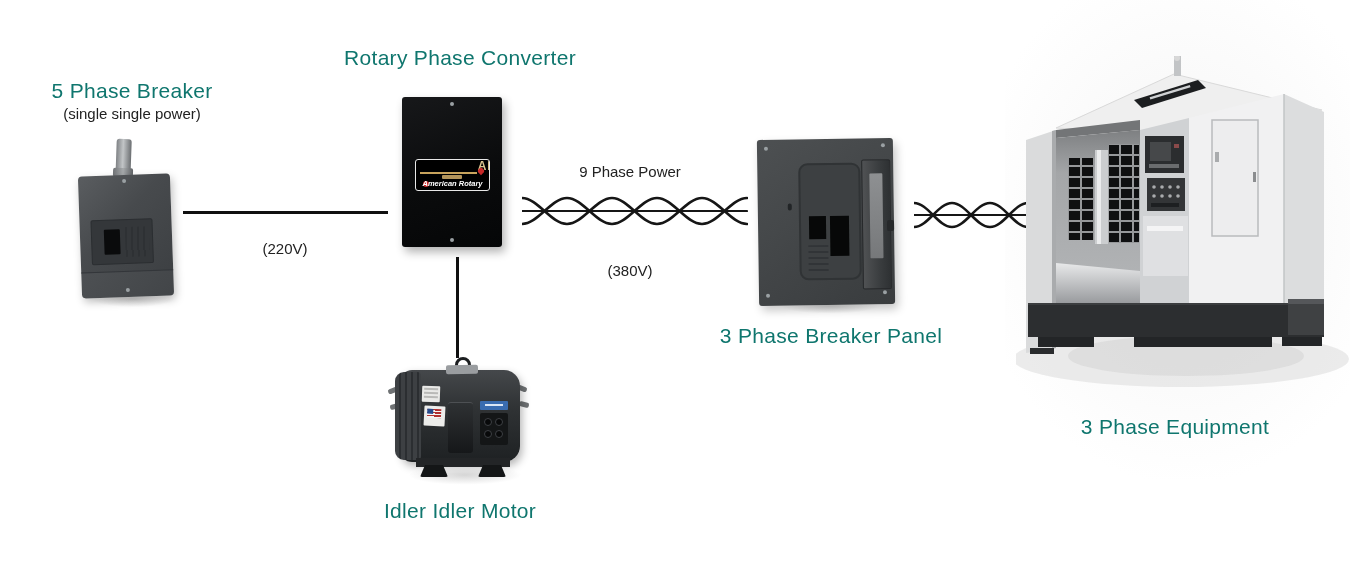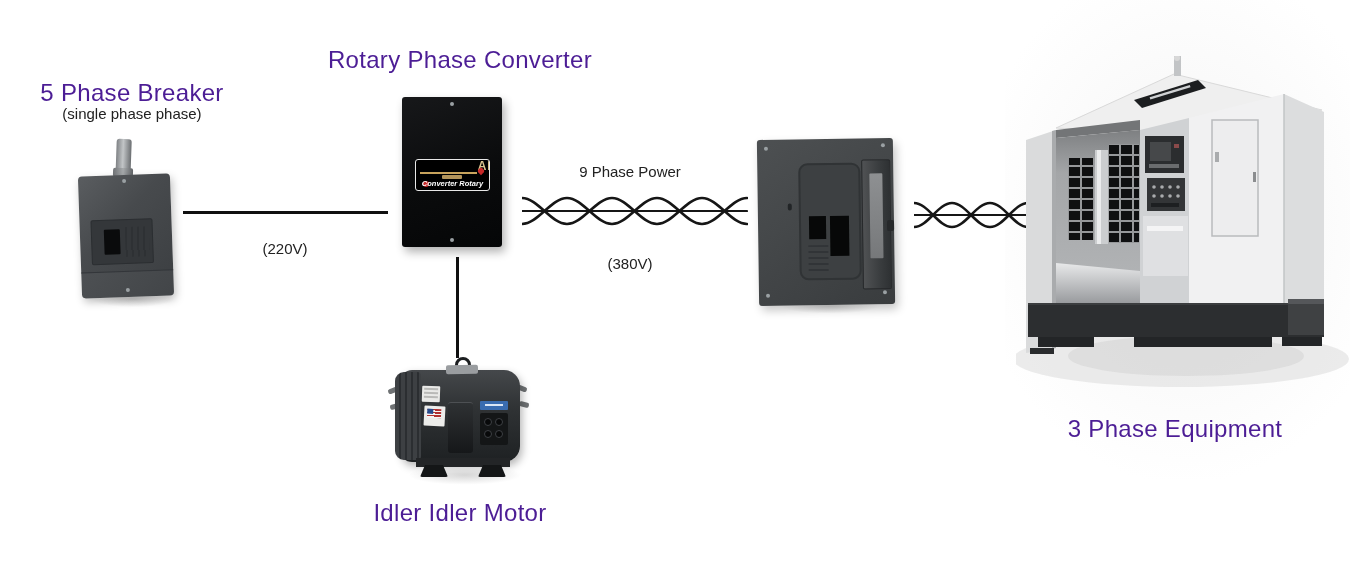--- a/index.html
+++ b/index.html
@@ -1,21 +1,21 @@
 <!DOCTYPE html>
 <html><head>
 <meta charset="utf-8">
 <style>
   html,body{margin:0;padding:0;background:#fff;}
   .canvas{
     position:relative;width:1350px;height:579px;background:#ffffff;overflow:hidden;
     font-family:"Liberation Sans", sans-serif;color:#1b1b1b;
   }
   .lbl{position:absolute;text-align:center;line-height:1.15;}
-  .lbl.big{font-size:24px;letter-spacing:.3px;font-weight:500;color:#4c1d95;}
+  .lbl.big{font-size:21px;letter-spacing:.3px;font-weight:500;color:#0f766e;}
   .lbl.small{font-size:15px;color:#222;}
 
   
   .hline{position:absolute;left:183px;top:211px;width:205px;height:3px;background:#101010;}
   .vline{position:absolute;left:456px;top:257px;width:3px;height:101px;background:#101010;}
   .wire{position:absolute;}
   .wire path{fill:none;stroke:#161616;stroke-width:2.6;stroke-linecap:round;}
   .wire path.mid{stroke-width:2.2;}
 
   
@@ -105,25 +105,26 @@
   .machine-svg{position:absolute;left:1016px;top:56px;}
 </style>
 </head>
 <body>
 
 <div class="canvas">
 
   <div class="machine-backdrop"></div>
 
   <div class="lbl big" style="left:32px;top:79px;width:200px">5 Phase Breaker</div>
-  <div class="lbl small" style="left:32px;top:105px;width:200px">(single phase phase)</div>
+  <div class="lbl small" style="left:32px;top:105px;width:200px">(single single power)</div>
   <div class="lbl big" style="left:300px;top:46px;width:320px">Rotary Phase Converter</div>
   <div class="lbl small" style="left:555px;top:163px;width:150px">9 Phase Power</div>
   <div class="lbl small" style="left:235px;top:240px;width:100px">(220V)</div>
-  <div class="lbl small" style="left:580px;top:255px;width:100px">(380V)</div>
+  <div class="lbl small" style="left:580px;top:262px;width:100px">(380V)</div>
+  <div class="lbl big" style="left:703px;top:324px;width:256px">3 Phase Breaker Panel</div>
   <div class="lbl big" style="left:1040px;top:415px;width:270px">3 Phase Equipment</div>
   <div class="lbl big" style="left:340px;top:499px;width:240px">Idler Idler Motor</div>
 
   <div class="hline"></div>
   <div class="vline"></div>
 
   <svg class="wire" style="left:522px;top:193px" width="226" height="36" viewBox="0 0 226 36">
     <path d="M0,18 L225,18" class="mid"></path>
     <path d="M0,5 C16,5 29,31 45,31 S74,5 90,5 S119,31 135,31 S164,5 180,5 S209,31 225,31"></path>
     <path d="M0,31 C16,31 29,5 45,5 S74,31 90,31 S119,5 135,5 S164,31 180,31 S209,5 225,5"></path>
@@ -151,21 +152,21 @@
 
   <div class="converter">
     <div class="screw" style="left:48px;top:5px"></div>
     <div class="screw" style="left:48px;top:141px"></div>
     <div class="cv-plate">
       <div class="cv-model">AD</div>
       <div class="cv-goldline"></div>
       <div class="cv-flame"></div>
       <div class="cv-modelband"></div>
       <div class="cv-branddot"></div>
-      <div class="cv-brand">Converter Rotary</div>
+      <div class="cv-brand">American Rotary</div>
     </div>
   </div>
 
   <div class="shadow-ell" style="left:765px;top:296px;width:130px;height:20px"></div>
   <div class="panel3">
     <div class="screw" style="left:7px;top:7px"></div>
     <div class="screw" style="left:124px;top:5px"></div>
     <div class="screw" style="left:7px;top:154px"></div>
     <div class="screw" style="left:124px;top:152px"></div>
     <div class="p3-latchhole"></div>

